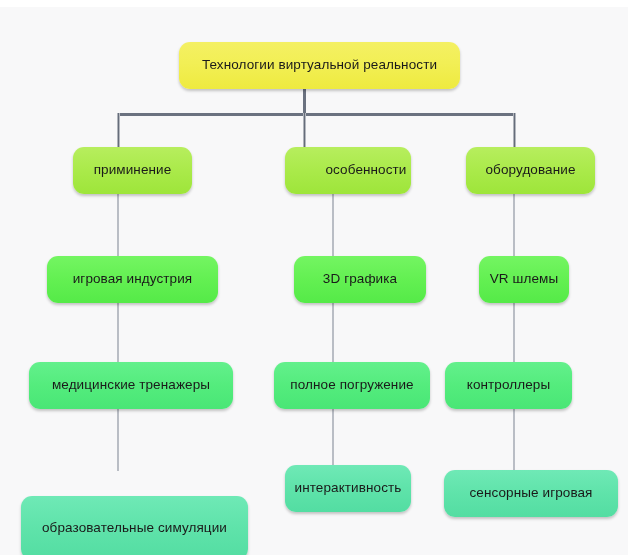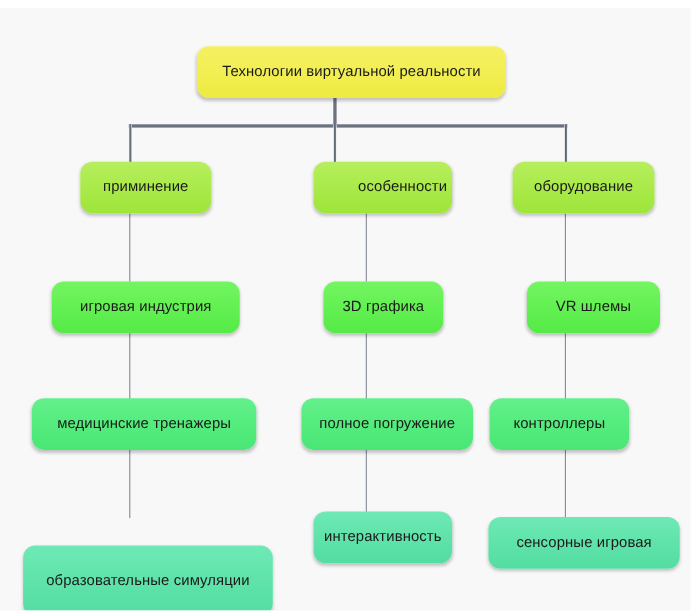--- a/index.html
+++ b/index.html
@@ -110,22 +110,22 @@
   <div class="conn conn-v thin" style="left:513px; top:409px; width:2px; height:62px;"></div>
 
   <div class="node lvl0" style="left:163px; top:42px; width:281px; height:47px;">Технологии виртуальной реальности</div>
 
   <div class="node lvl1" style="left:57px; top:147px; width:119px; height:47px;">приминение</div>
   <div class="node lvl3" style="left:13px; top:362px; width:204px; height:47px;">медицинские тренажеры</div>
   <div class="node lvl2" style="left:31px; top:256px; width:171px; height:47px;">игровая индустрия</div>
   <div class="node lvl4" style="left:5px; top:496px; width:227px; height:64px;">образовательные симуляции</div>
 
   <div class="node lvl1" style="left:269px; top:147px; width:126px; height:47px;padding-left:36px;">особенности</div>
-  <div class="node lvl2" style="left:278px; top:256px; width:109px; height:47px;">3D графика</div>
+  <div class="node lvl2" style="left:278px; top:256px; width:132px; height:47px;">3D графика</div>
   <div class="node lvl3" style="left:258px; top:362px; width:156px; height:47px;">полное погружение</div>
   <div class="node lvl4" style="left:269px; top:465px; width:126px; height:47px;">интерактивность</div>
 
   <div class="node lvl1" style="left:450px; top:147px; width:129px; height:47px;">оборудование</div>
-  <div class="node lvl2" style="left:463px; top:256px; width:121px; height:47px;">VR шлемы</div>
+  <div class="node lvl2" style="left:463px; top:256px; width:90px; height:47px;">VR шлемы</div>
   <div class="node lvl3" style="left:429px; top:362px; width:127px; height:47px;">контроллеры</div>
   <div class="node lvl4" style="left:428px; top:470px; width:174px; height:47px;">сенсорные игровая</div>
 
 </div>
 
 </body></html>

